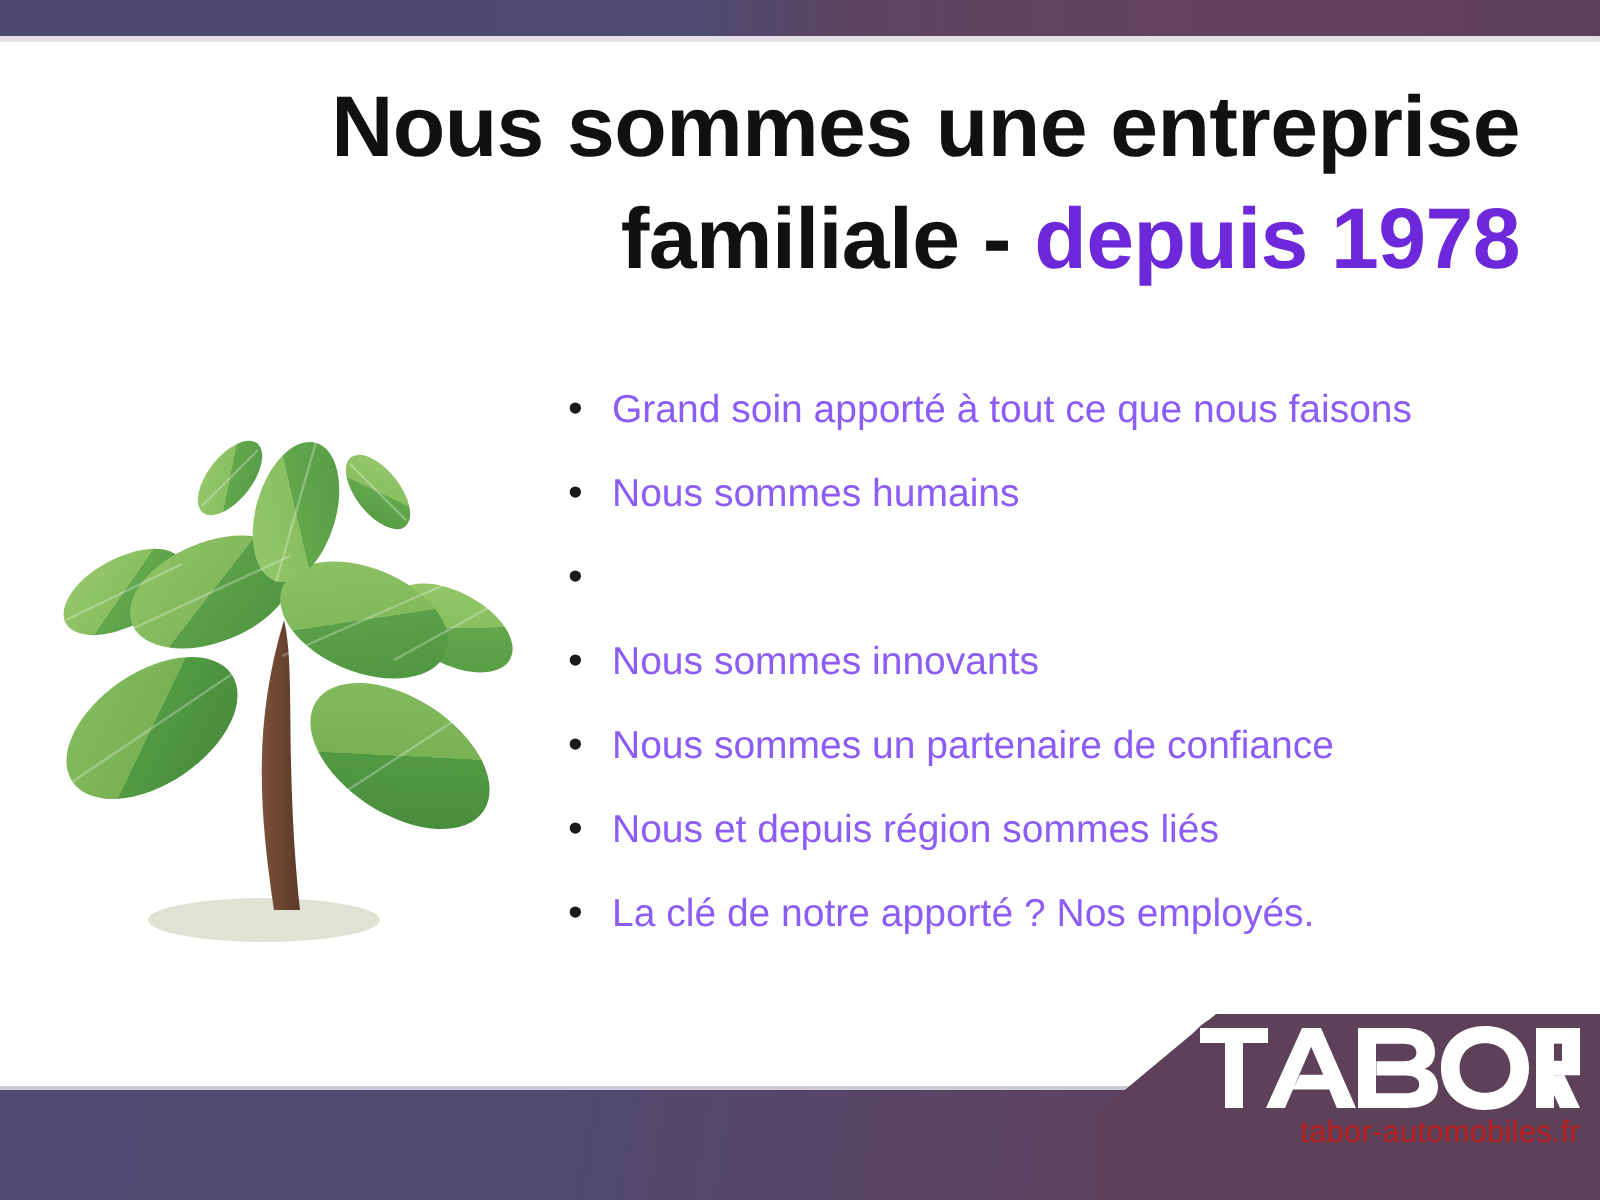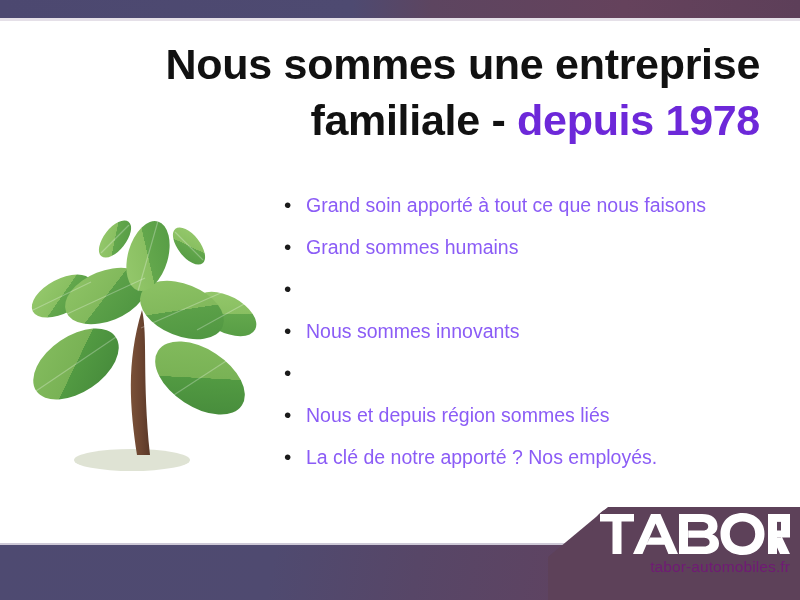--- a/index.html
+++ b/index.html
@@ -101,21 +101,21 @@
     top: 512px;
     width: 190px;
     height: 44px;
   }
   .logo-url {
     position: absolute;
     left: 600px;
     top: 558px;
     width: 190px;
     text-align: right;
-    color: #701a75;
+    color: #b91c1c;
     font-size: 15.5px;
     letter-spacing: .1px;
     font-family: "Liberation Sans", sans-serif;
     white-space: nowrap;
   }
 
   
   .headline {
     position: absolute;
     left: 40px;
@@ -241,31 +241,32 @@
     </svg>
   </div>
 
   <div class="bullets">
     <div class="bullet-row">
       <span class="bullet-dot">•</span>
       <span class="bullet-text">Grand soin apporté à tout ce que nous faisons</span>
     </div>
     <div class="bullet-row">
       <span class="bullet-dot">•</span>
-      <span class="bullet-text">Grand sommes humains</span>
+      <span class="bullet-text">Nous sommes humains</span>
     </div>
     <div class="bullet-row">
       <span class="bullet-dot">•</span>
     </div>
     <div class="bullet-row">
       <span class="bullet-dot">•</span>
       <span class="bullet-text">Nous sommes innovants</span>
     </div>
     <div class="bullet-row">
       <span class="bullet-dot">•</span>
+      <span class="bullet-text">Nous sommes un partenaire de confiance</span>
     </div>
     <div class="bullet-row">
       <span class="bullet-dot">•</span>
       <span class="bullet-text">Nous et depuis région sommes liés</span>
     </div>
     <div class="bullet-row">
       <span class="bullet-dot">•</span>
       <span class="bullet-text">La clé de notre apporté ? Nos employés.</span>
     </div>
   </div>

